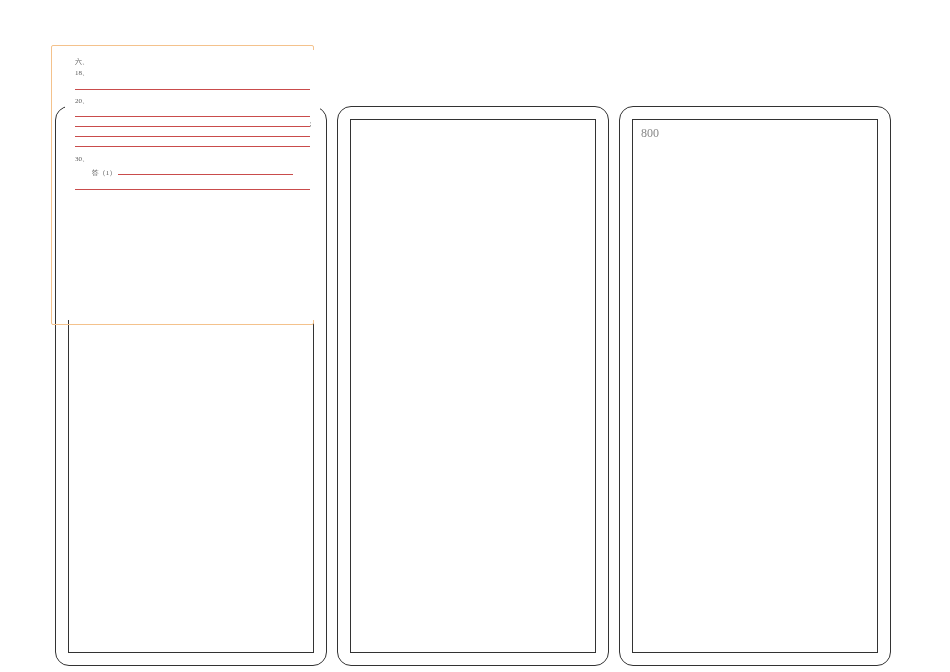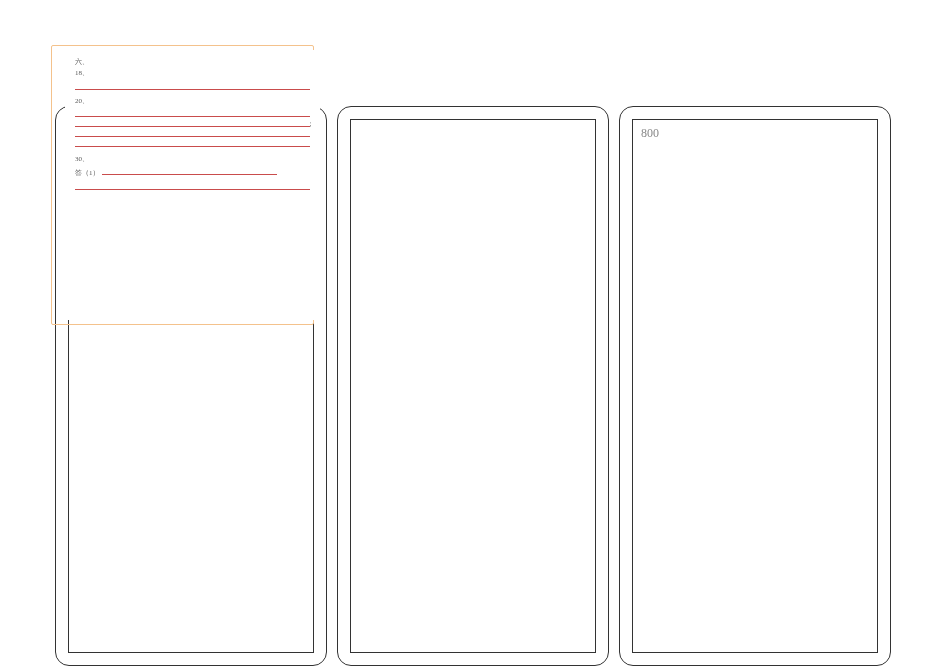--- a/index.html
+++ b/index.html
@@ -60,21 +60,21 @@
   .q-line {
     margin-bottom: 1px;
     color: #5a5a5a;
     font-size: 7px;
     line-height: 1.4;
   }
   .q-heading { margin-top: 2px; }
   .q18 { margin-top: 1px; }
   .q19 { margin-top: 7px; }
   .q20 { margin-top: 8px; }
-  .q20a { margin-top: 2px; }
+  .q20a { margin-top: 2px; text-align: center; }
 
   .ruled {
     height: 10px;
     border-bottom: 1px solid #c94c4c;
     margin-left: 0;
   }
   .ruled.full { margin-right: 0; }
   .ruled-group { padding-left: 0; }
 
   .underline-inline {

